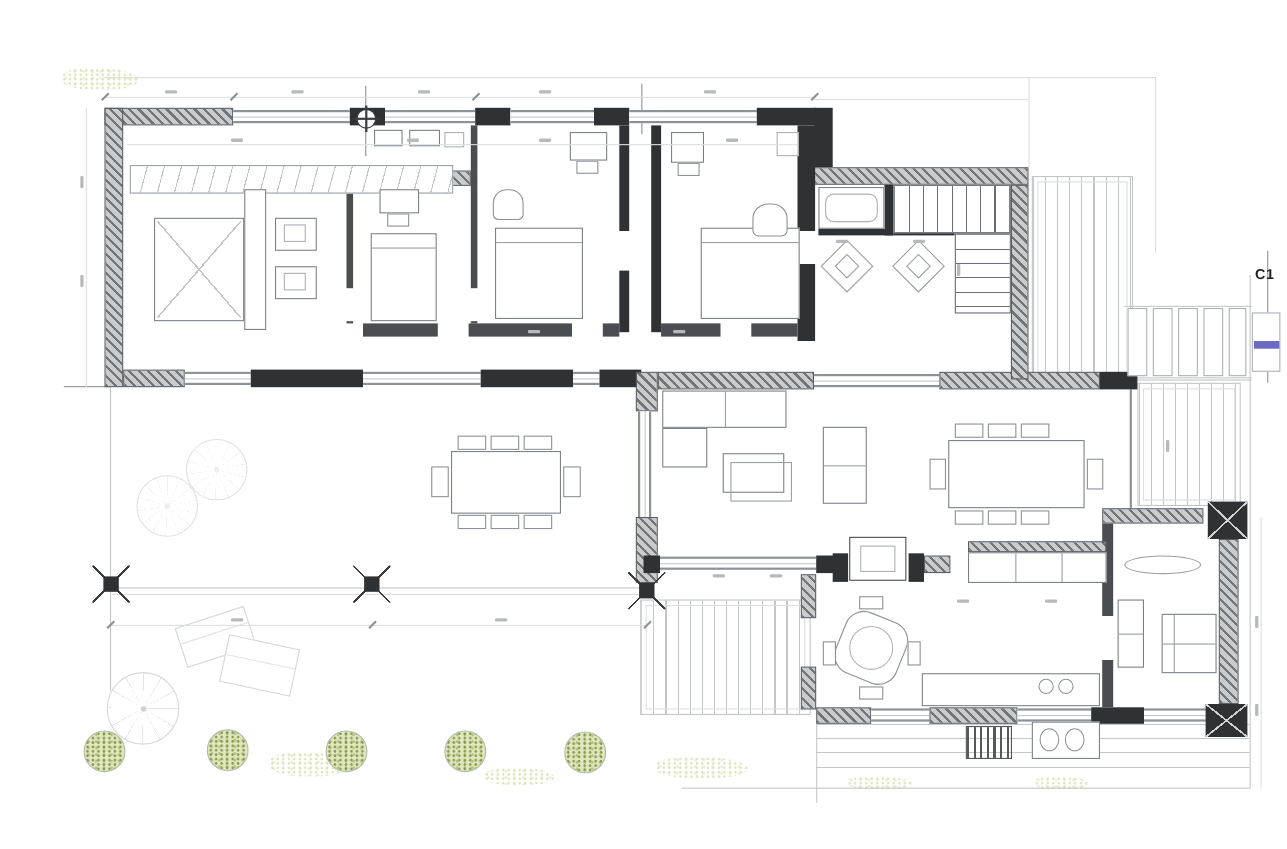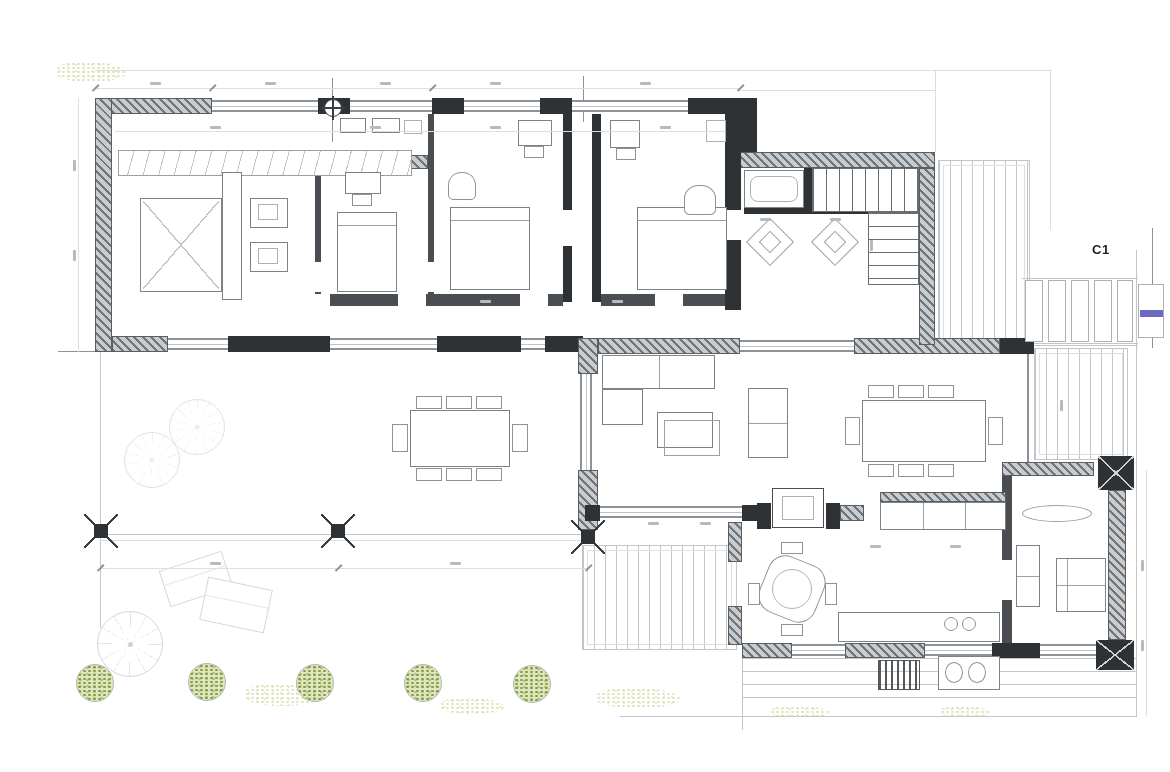--- a/index.html
+++ b/index.html
@@ -353,17 +353,17 @@
   <div class="abs chip" style="left:760px;top:218px"></div>
   <div class="abs chip" style="left:830px;top:218px"></div>
   <div class="abs chip" style="left:648px;top:522px"></div>
   <div class="abs chip" style="left:700px;top:522px"></div>
   <div class="abs chip" style="left:870px;top:545px"></div>
   <div class="abs chip" style="left:950px;top:545px"></div>
   <div class="abs chipv" style="left:1060px;top:400px"></div>
   <div class="abs chipv" style="left:870px;top:240px"></div>
 
   <div class="abs linem" style="left:1152px;top:228px;width:1px;height:120px"></div>
-  <div class="abs sec-label" style="left:1092px;top:242px">C1</div>
+  <div class="abs sec-label" style="left:1141px;top:242px">C1</div>
   <div class="abs outl" style="left:1138px;top:284px;width:26px;height:54px"></div>
   <div class="abs sec-blue" style="left:1140px;top:310px;width:23px;height:7px"></div>
 
 </div>
 
 </body></html>

